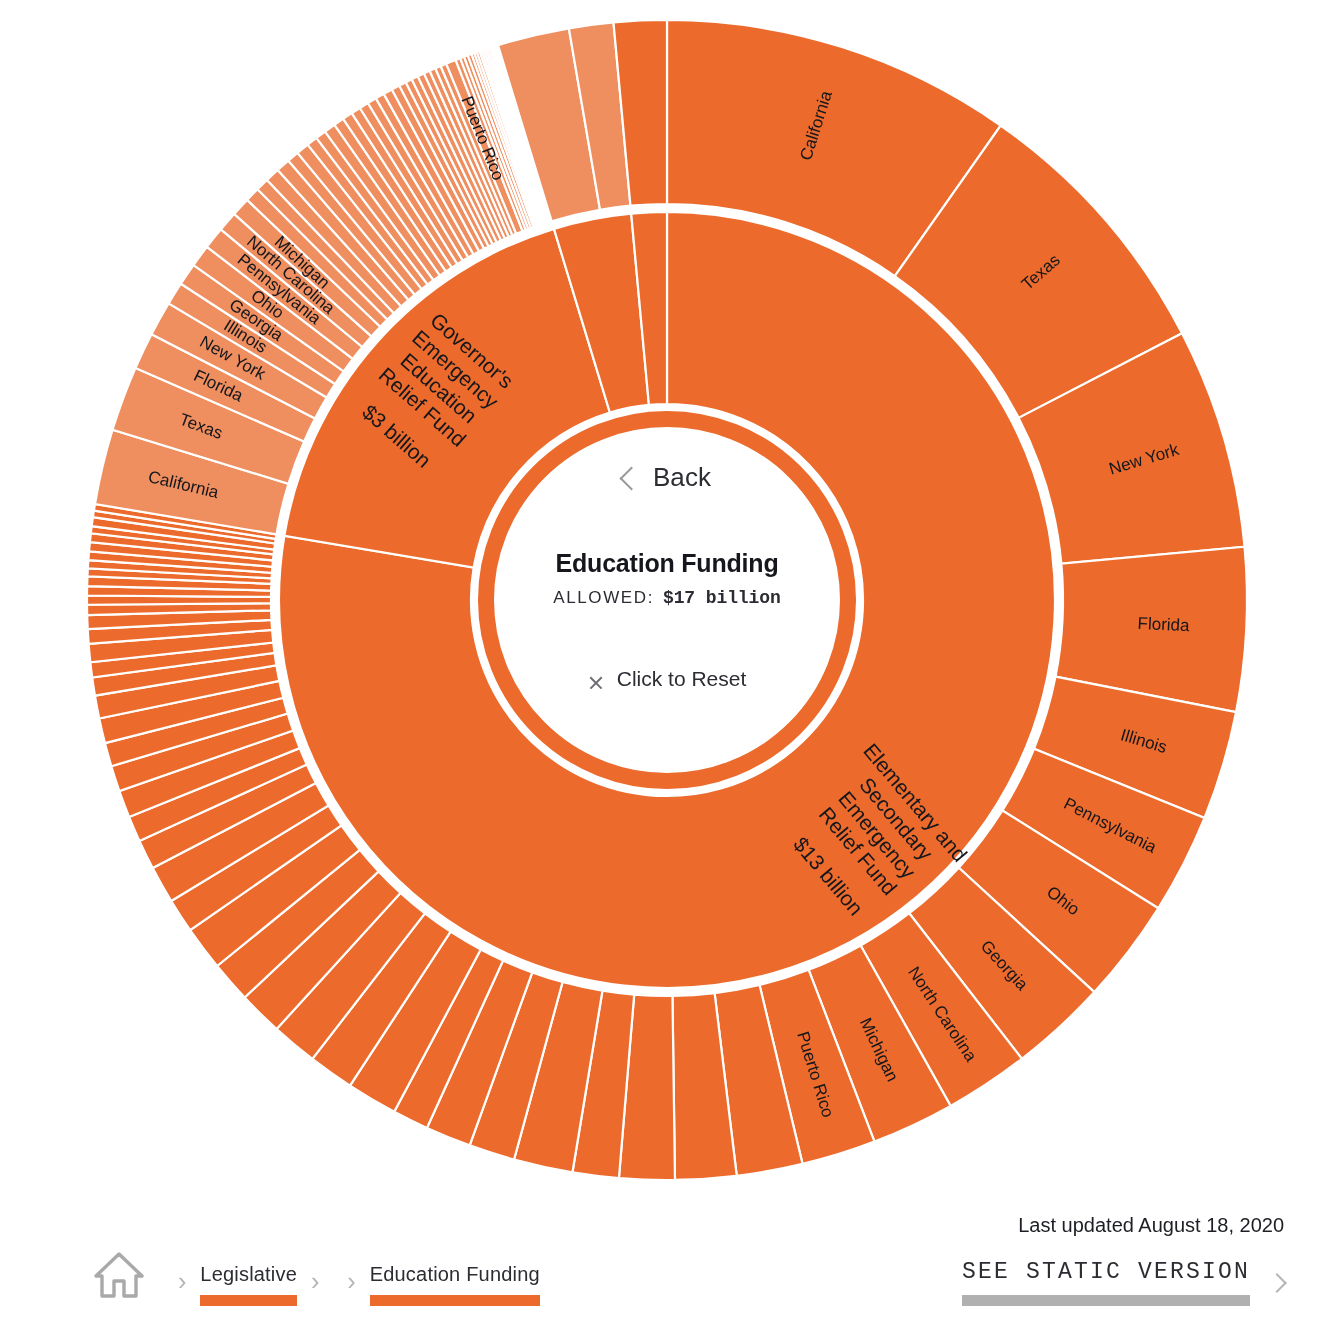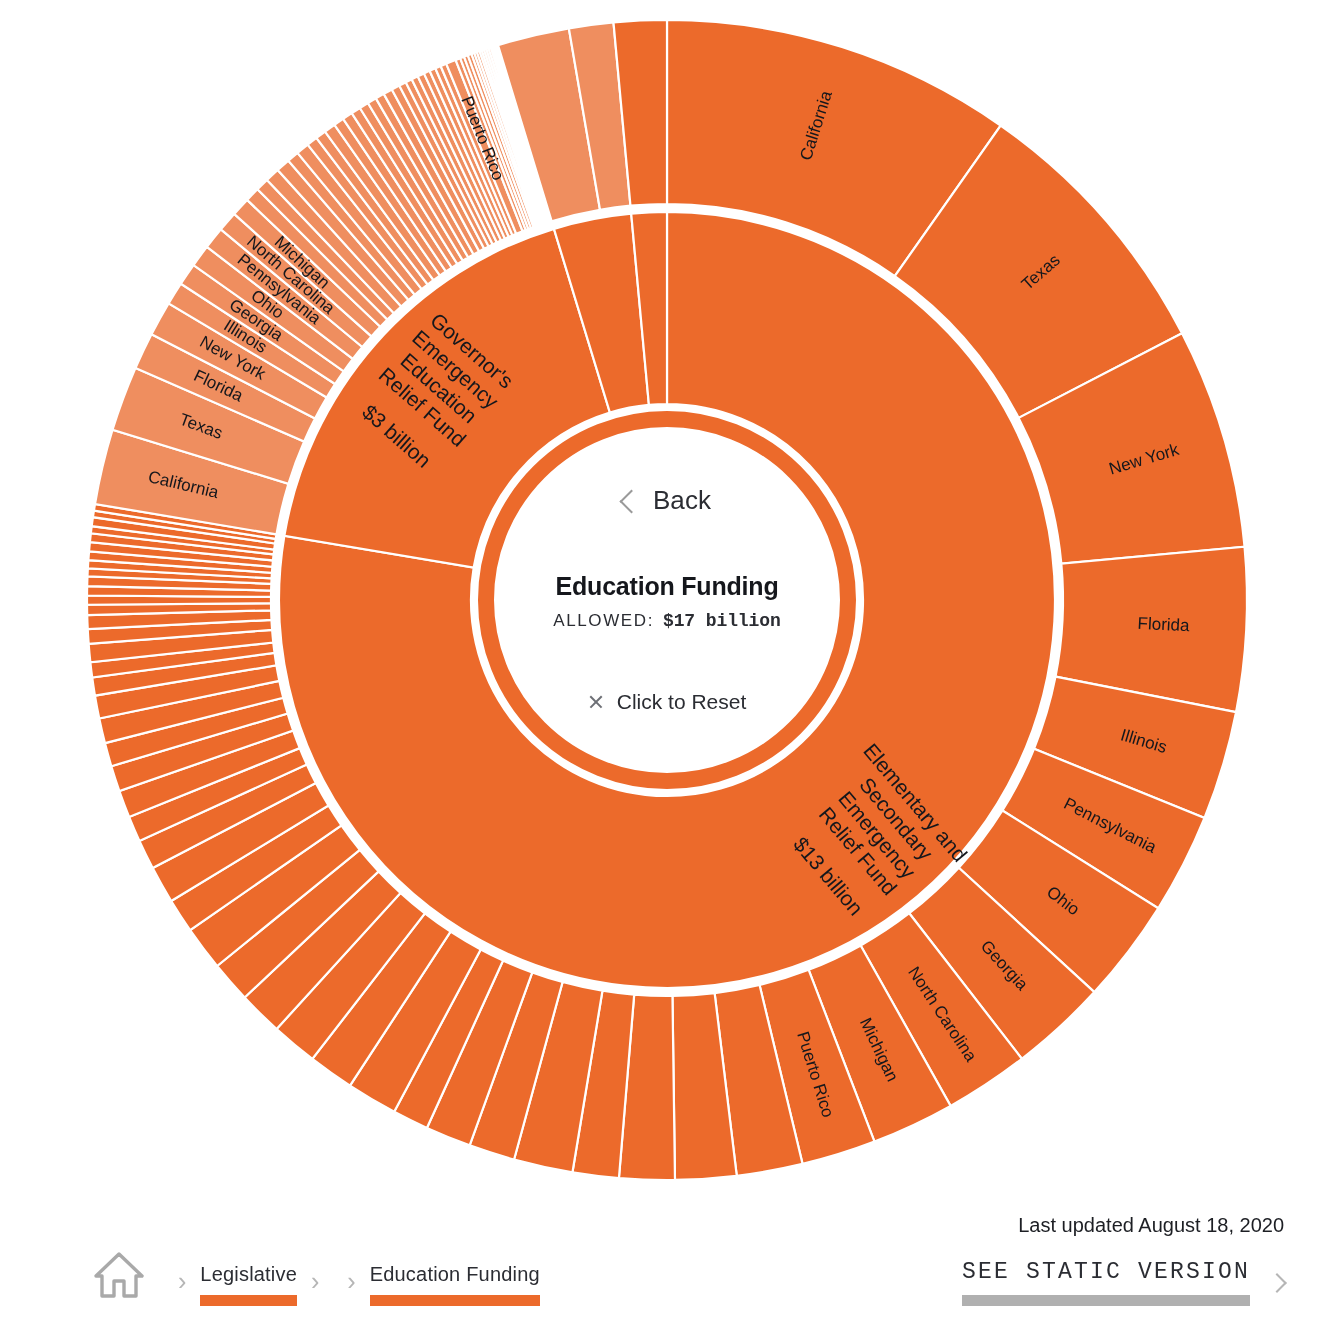--- a/index.html
+++ b/index.html
@@ -69,21 +69,21 @@
     right: 8px;
     bottom: 8px;
     border-radius: 50%;
     background: #ffffff;
     display: flex;
     flex-direction: column;
     align-items: center;
     justify-content: flex-start;
   }
   #back-button {
-    margin-top: 50px;
+    margin-top: 27px;
     display: flex;
     align-items: center;
     gap: 13px;
     cursor: pointer;
     user-select: none;
   }
   #back-button .chev {
     display: inline-block;
     width: 15px;
     height: 15px;
@@ -110,21 +110,21 @@
     align-items: baseline;
     gap: 9px;
     font-size: 17px;
     color: #2b2d33;
   }
   #hub-allowed-label { letter-spacing: 1.6px; }
   #hub-allowed-value { font-weight: bold; letter-spacing: -.1px; font-size: 18px; font-family: Liberation Mono, monospace; }
   #reset-button {
     margin-top: 59px;
     display: flex;
-    align-items: center;
+    align-items: flex-end;
     gap: 13px;
     cursor: pointer;
     user-select: none;
   }
   .x-icon {
     position: relative;
     width: 16px;
     height: 16px;
     flex: 0 0 auto;
   }

